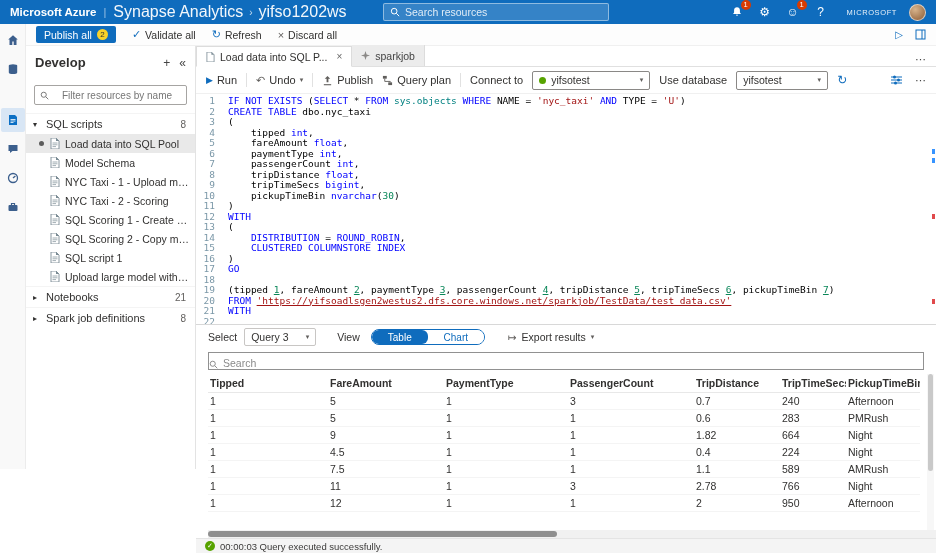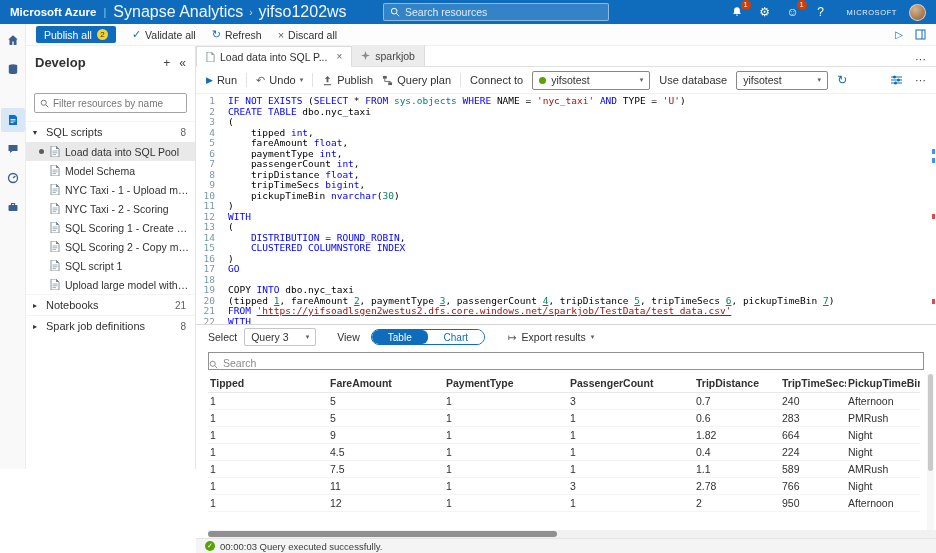--- a/index.html
+++ b/index.html
@@ -37,21 +37,21 @@
   .bar-btn .gl { color:#0f6cbd; font-size:11px; }
   .publish-right { margin-left:auto; display:flex; gap:12px; align-items:center; color:#0f6cbd; }
 
   
   .content-row { flex:1; display:flex; min-height:0; }
   .develop { width:170px; flex:0 0 170px; border-right:1px solid #e3e3e3; background:#fff; overflow:hidden; }
   .dev-head { display:flex; align-items:center; padding:9px 9px 7px; }
   .dev-title { font-size:13px; font-weight:700; color:#323130; }
   .dev-head-icons { margin-left:auto; display:flex; gap:9px; color:#444; font-size:12px; }
   .dev-head-icons span { cursor:pointer; }
-  .filter-box { margin:16px 8px 8px; height:20px; border:1px solid #a6a4a2; border-radius:2px; display:flex; align-items:center; padding:0 5px; gap:4px; }
+  .filter-box { margin:8px 8px 8px; height:20px; border:1px solid #a6a4a2; border-radius:2px; display:flex; align-items:center; padding:0 5px; gap:13px; }
   .filter-box input { flex:1; border:none; outline:none; font-size:10px; color:#323130; min-width:0; font-family:"Liberation Sans",sans-serif; }
   .filter-box input::placeholder { color:#767676; }
   .section-row { height:21px; display:flex; align-items:center; gap:5px; padding:0 9px 0 7px; cursor:pointer; border-top:1px solid #f4f4f4; }
   .caret { width:8px; font-size:8px; color:#323130; }
   .sec-label { font-size:11px; color:#323130; }
   .sec-count { margin-left:auto; font-size:10px; color:#605e5c; }
   .item-row { height:19px; display:flex; align-items:center; gap:5px; padding-left:24px; padding-right:4px; white-space:nowrap; overflow:hidden; cursor:pointer; }
   .item-row.selected { background:#e9e9e9; }
   .mod-dot { width:5px; height:5px; border-radius:50%; background:#5c5c5c; margin-left:-11px; margin-right:1px; flex:0 0 auto; }
   .item-icon { flex:0 0 auto; display:flex; }
@@ -474,21 +474,20 @@
                 <div class="code-line"><span class="tk-p">    tripTimeSecs </span><span class="tk-k">bigint</span><span class="tk-p">,</span></div>
                 <div class="code-line"><span class="tk-p">    pickupTimeBin </span><span class="tk-k">nvarchar</span><span class="tk-p">(</span><span class="tk-n">30</span><span class="tk-p">)</span></div>
                 <div class="code-line"><span class="tk-p">)</span></div>
                 <div class="code-line"><span class="tk-k">WITH</span></div>
                 <div class="code-line"><span class="tk-p">(</span></div>
                 <div class="code-line"><span class="tk-p">    </span><span class="tk-k">DISTRIBUTION</span><span class="tk-p"> = </span><span class="tk-k">ROUND_ROBIN</span><span class="tk-p">,</span></div>
                 <div class="code-line"><span class="tk-p">    </span><span class="tk-k">CLUSTERED COLUMNSTORE INDEX</span></div>
                 <div class="code-line"><span class="tk-p">)</span></div>
                 <div class="code-line"><span class="tk-k">GO</span></div>
                 <div class="code-line"></div>
-                <div class="code-line"><span class="tk-p">COPY </span><span class="tk-k">INTO</span><span class="tk-p"> dbo.nyc_taxi</span></div>
                 <div class="code-line"><span class="tk-p">(</span><span class="tk-p">tipped </span><span class="tk-e">1</span><span class="tk-p">, fareAmount </span><span class="tk-e">2</span><span class="tk-p">, paymentType </span><span class="tk-e">3</span><span class="tk-p">, passengerCount </span><span class="tk-e">4</span><span class="tk-p">, tripDistance </span><span class="tk-e">5</span><span class="tk-p">, tripTimeSecs </span><span class="tk-e">6</span><span class="tk-p">, pickupTimeBin </span><span class="tk-e">7</span><span class="tk-p">)</span></div>
                 <div class="code-line"><span class="tk-k">FROM </span><span class="tk-u">'https://yifsoadlsgen2westus2.dfs.core.windows.net/sparkjob/TestData/test_data.csv'</span></div>
                 <div class="code-line"><span class="tk-k">WITH</span></div>
               </div>
             <div class="ruler">
               <span class="mark blue" style="top:24%"></span>
               <span class="mark blue" style="top:28%"></span>
               <span class="mark red" style="top:52%"></span>
               <span class="mark red" style="top:89%"></span>
             </div>

